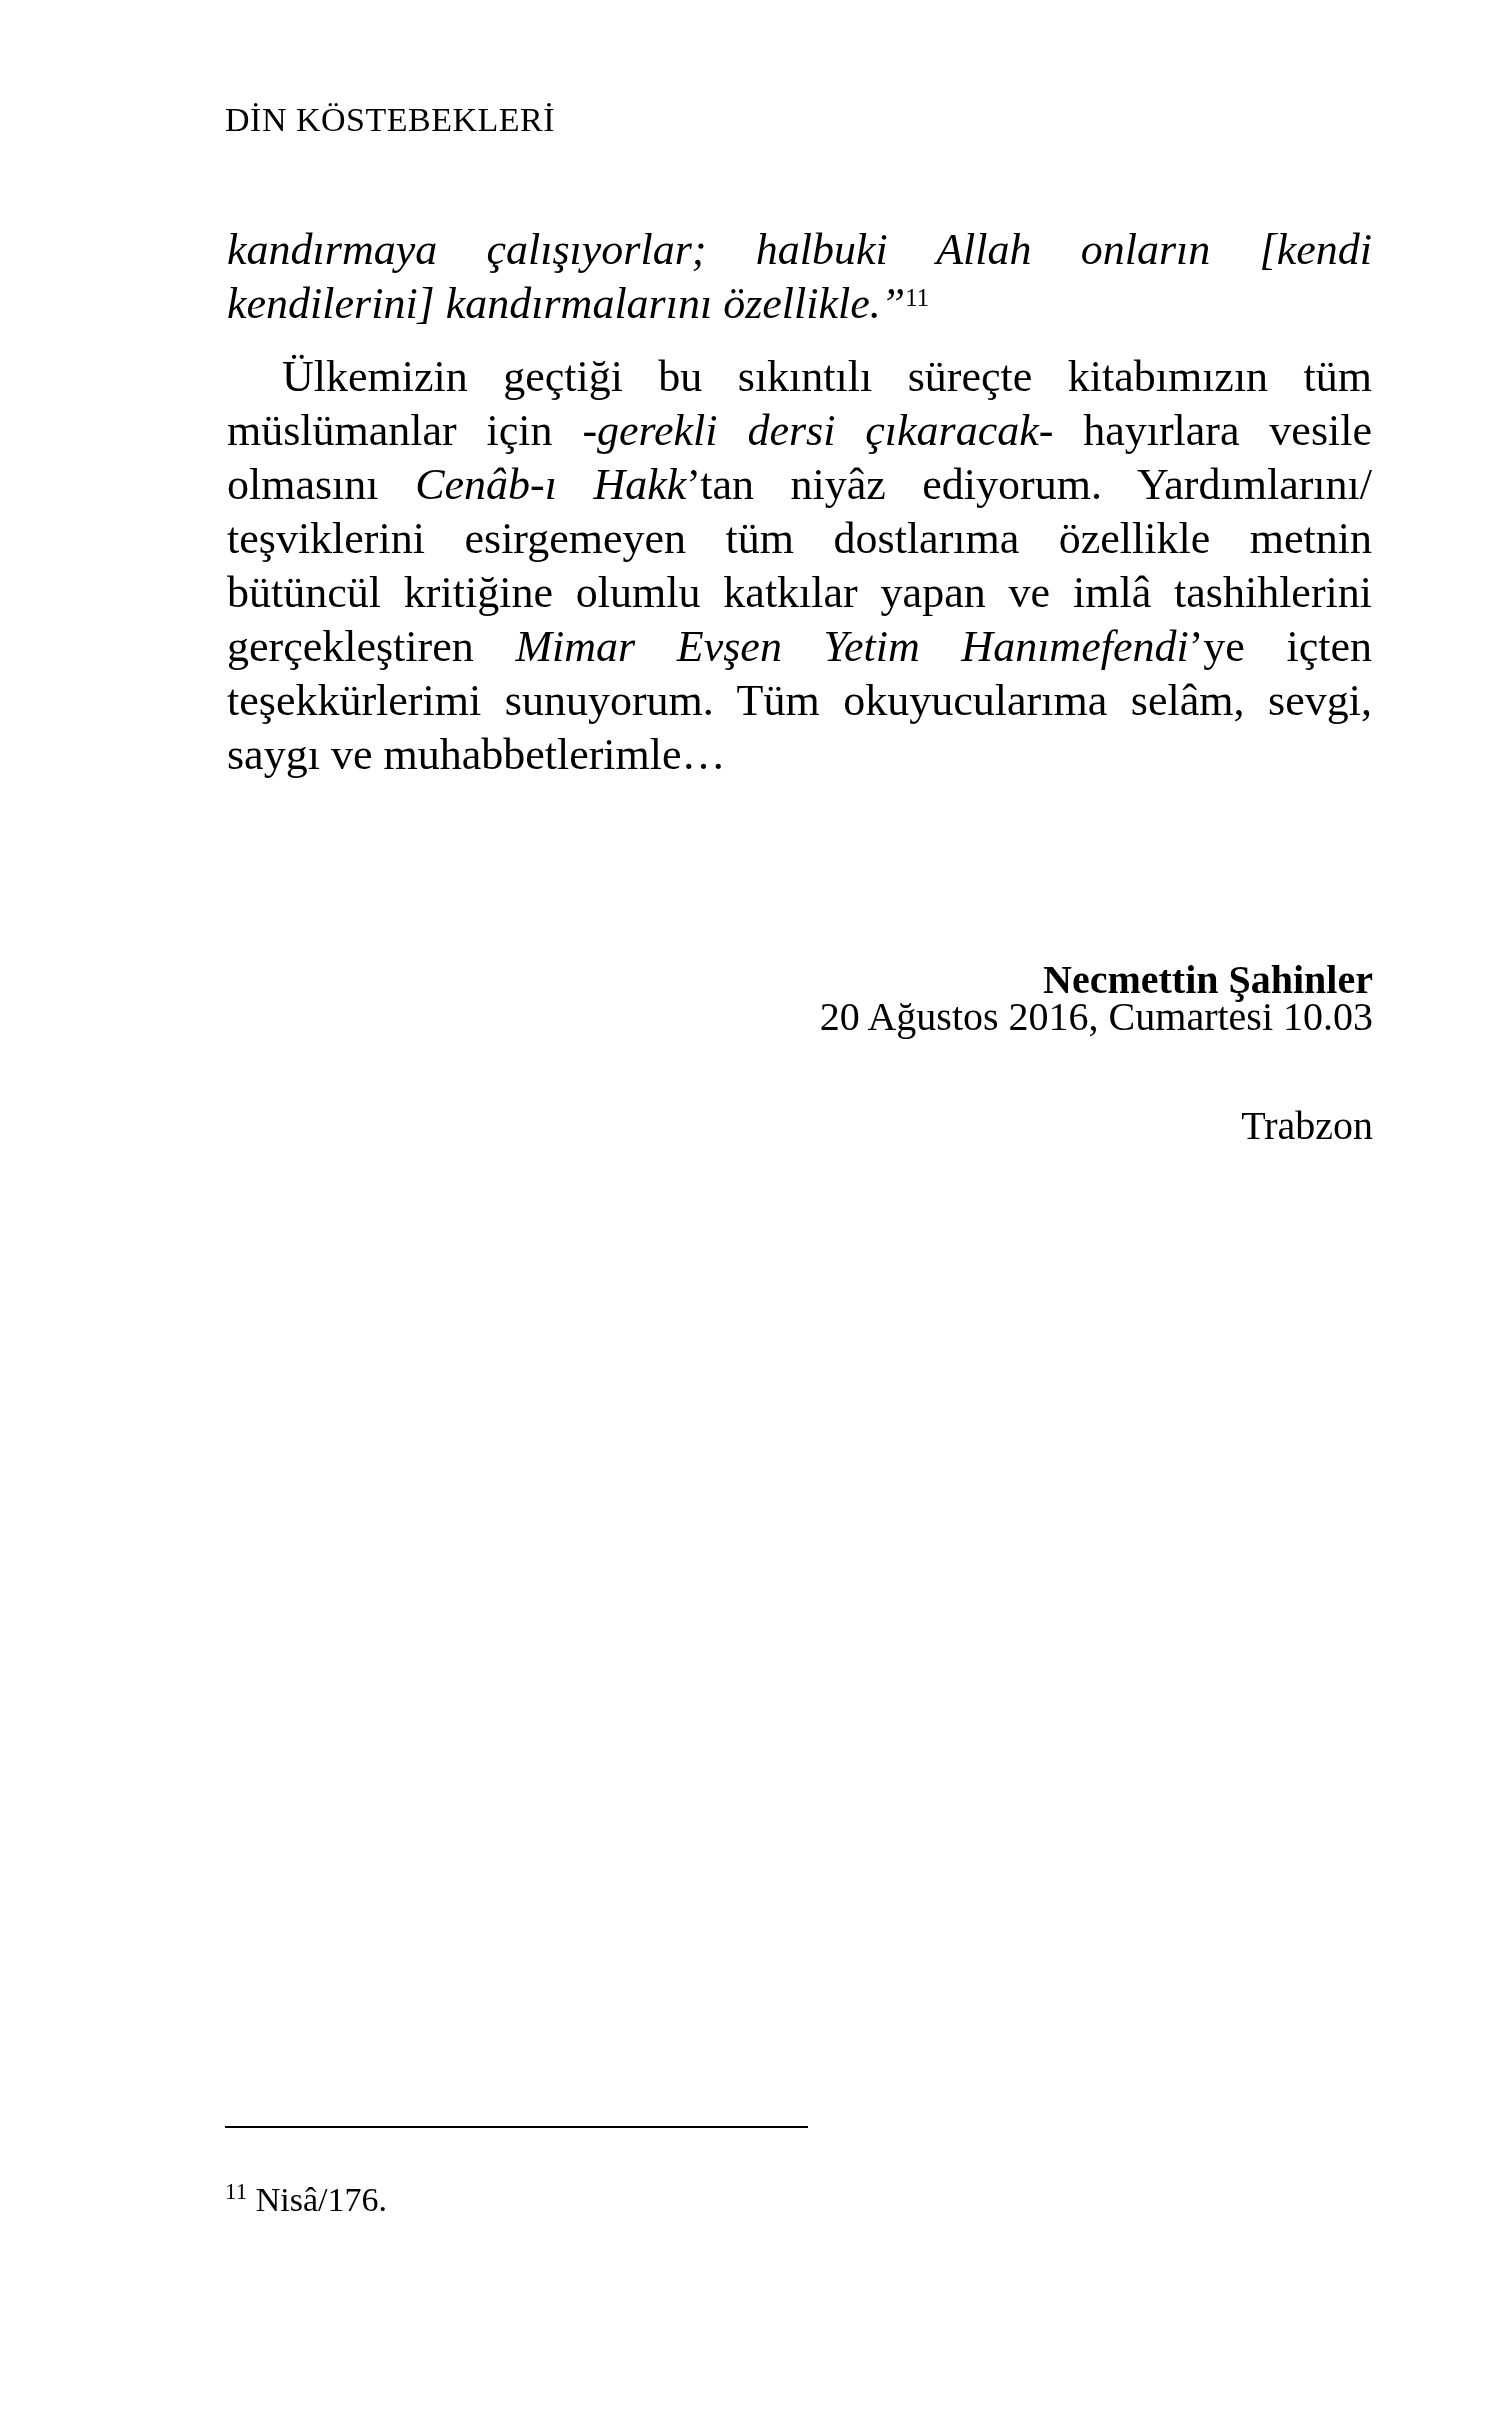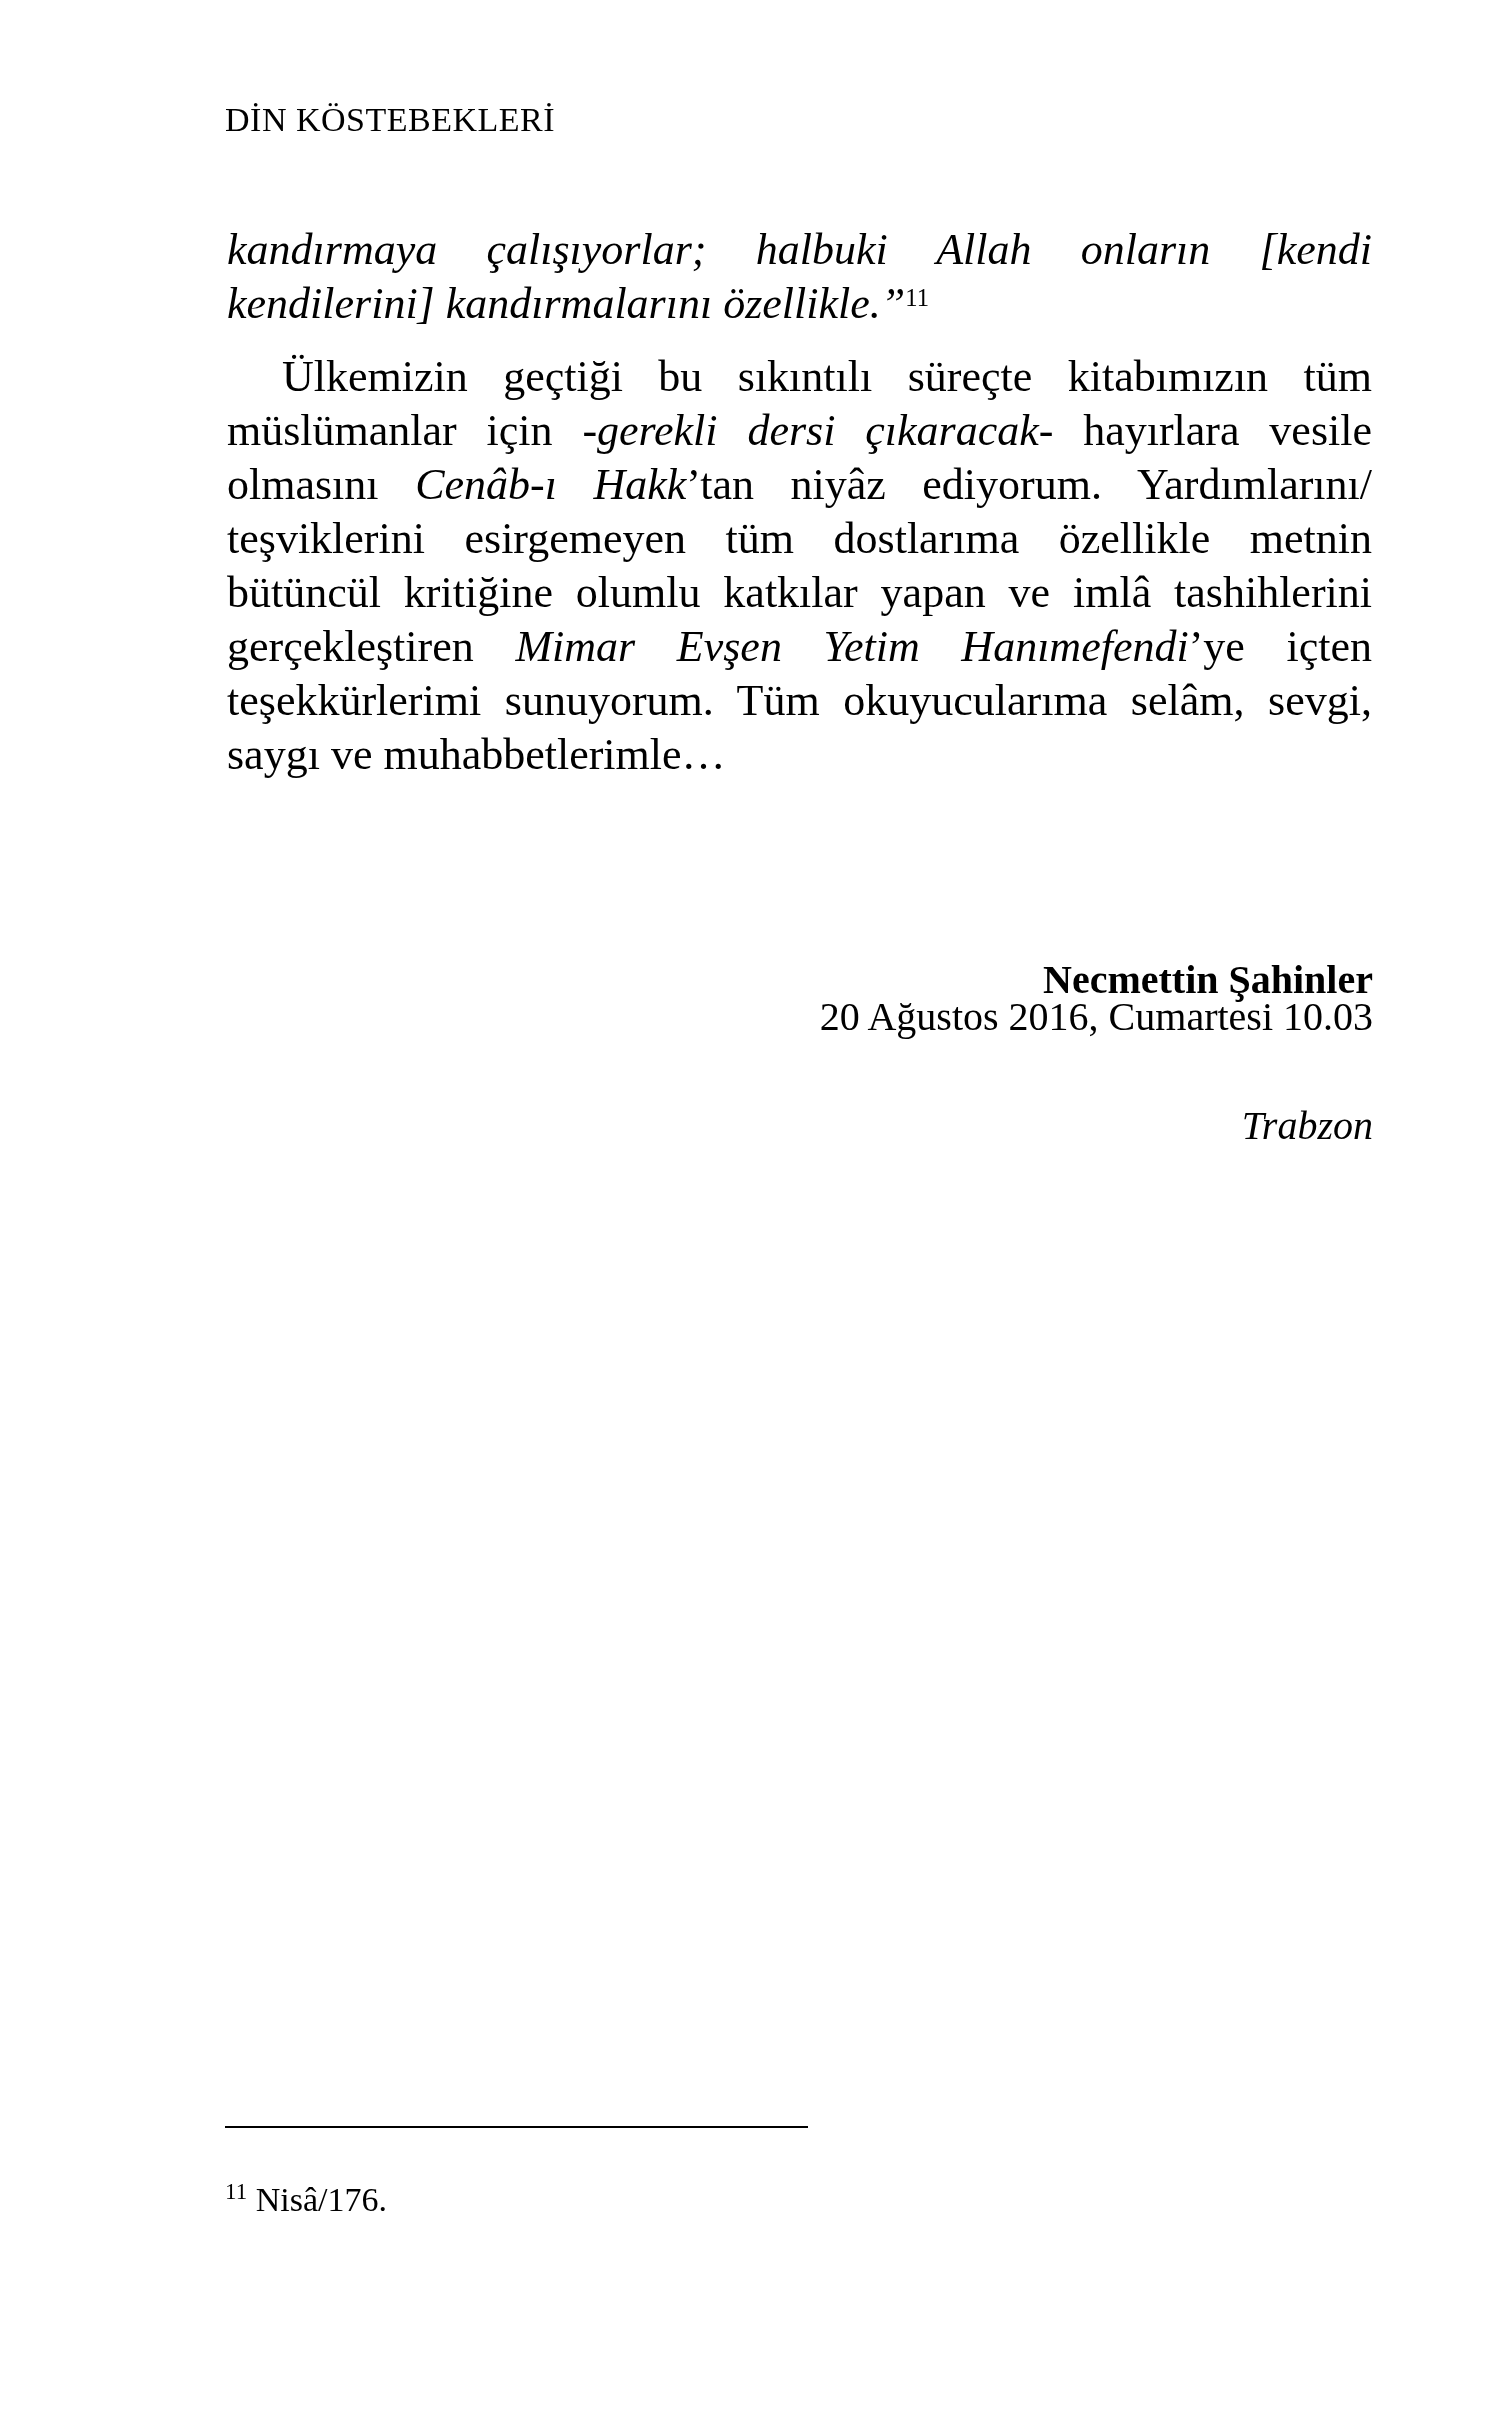--- a/index.html
+++ b/index.html
@@ -7,21 +7,21 @@
          font-family:"Liberation Serif","DejaVu Serif",serif; color:#000; }
   .running-head { position:absolute; left:225px; top:87px; font-size:34px; letter-spacing:0.5px; line-height:1;margin-top:16px; }
   .body { position:absolute; left:227px; width:1145px; top:223px; font-size:44px; line-height:54px; }
   .body p { margin:0; text-align:justify; text-align-last:left; }
   .quote { font-style:italic; }
   .para { text-indent:55px; margin-top:19px !important; }
   sup { font-size:24.6px; vertical-align:top; position:relative; top:-5.7px; font-style:normal;margin-top:24px; }
   .sig { position:absolute; right:134px; text-align:center; }
   .sig-name { top:956px; font-size:40px; font-weight:bold; }
   .sig-date { top:993px; font-size:40px; }
-  .sig-city { top:1102px; font-size:40px; font-style:italic; }
+  .sig-city { top:1102px; font-size:40px; }
   .fn-rule { position:absolute; left:225px; top:2126px; width:583px; height:1.9px; background:#000; }
   .footnote { position:absolute; left:225px; top:2181px; font-size:34px; }
   .footnote sup { font-size:23px; top:-1.9px; }
 </style>
 </head>
 <body>
 
 <div class="running-head">DİN KÖSTEBEKLERİ</div>
 
 <div class="body">

